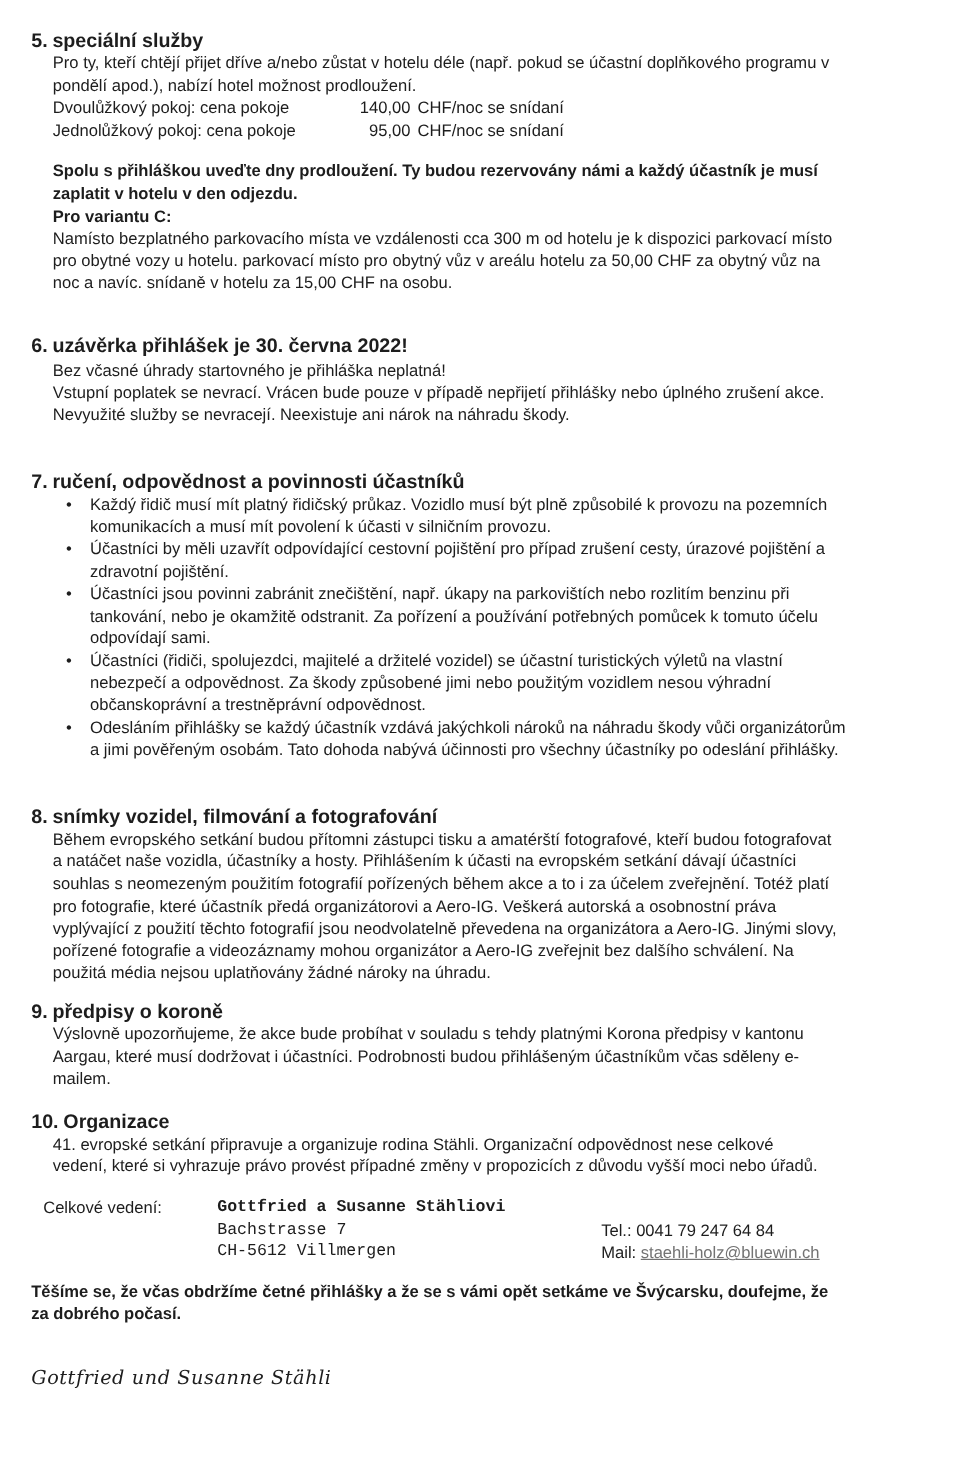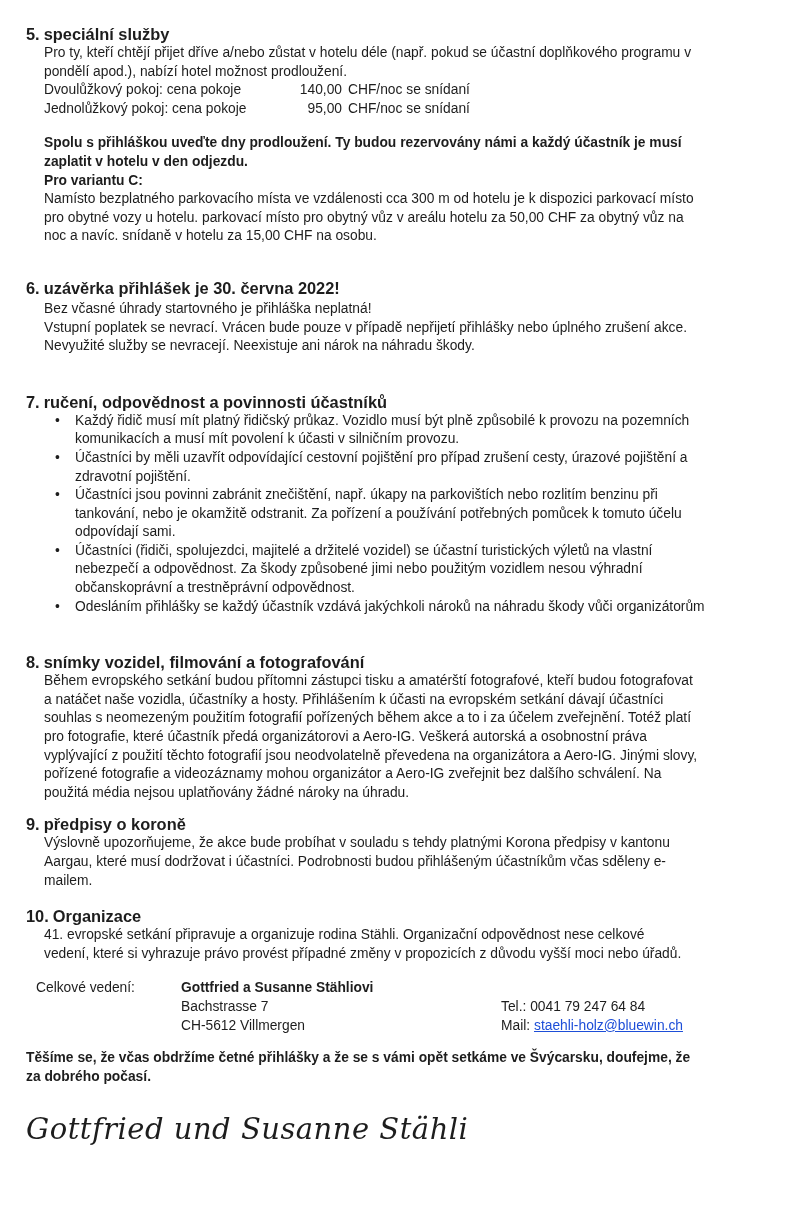--- a/index.html
+++ b/index.html
@@ -35,28 +35,28 @@
   .pnum { width:46px; flex:0 0 46px; text-align:right; }
   .punit { margin-left:6px; }
   
   .bullets { margin:0 0 0 29px; padding:0; list-style:none; }
   .bullets li { display:flex; }
   .dot { width:20px; flex:0 0 20px; }
   
   .contact { margin-left:10px; }
   .crow { display:flex; }
   .c1 { width:145px; flex:0 0 145px; }
-  .c2 { width:320px; flex:0 0 320px; }
+  .c2 { width:320px; flex:0 0 320px;font-family:Liberation Mono, monospace; }
   .c3 { flex:1 1 auto; }
-  a.maillink { color:#1d4ed8; text-decoration:underline; }
+  a.maillink { color:#737373; text-decoration:underline; }
   .closing { max-width:722px; }
   .signature {
     font-family:"DejaVu Serif", serif;
     font-style:italic;
-    font-size:29px;
+    font-size:16px;
     line-height:26px;
     letter-spacing:0.5px;
     white-space:nowrap;
   }
 </style>
 </head>
 <body>
 
 <div class="page">
 
@@ -134,20 +134,21 @@
       <div>
           <div class="line">Účastníci (řidiči, spolujezdci, majitelé a držitelé vozidel) se účastní turistických výletů na vlastní</div>
           <div class="line">nebezpečí a odpovědnost. Za škody způsobené jimi nebo použitým vozidlem nesou výhradní</div>
           <div class="line">občanskoprávní a trestněprávní odpovědnost.</div>
         </div>
     </li>
     <li>
       <span class="dot">•</span>
       <div>
           <div class="line">Odesláním přihlášky se každý účastník vzdává jakýchkoli nároků na náhradu škody vůči organizátorům</div>
+          <div class="line">a jimi pověřeným osobám. Tato dohoda nabývá účinnosti pro všechny účastníky po odeslání přihlášky.</div>
         </div>
     </li>
   </ul>
 
   <div class="h mt36">
     <span class="num">8.</span>
     <span>snímky vozidel, filmování a fotografování</span>
   </div>
   <div class="ind">
       <div class="line">Během evropského setkání budou přítomni zástupci tisku a amatérští fotografové, kteří budou fotografovat</div>

